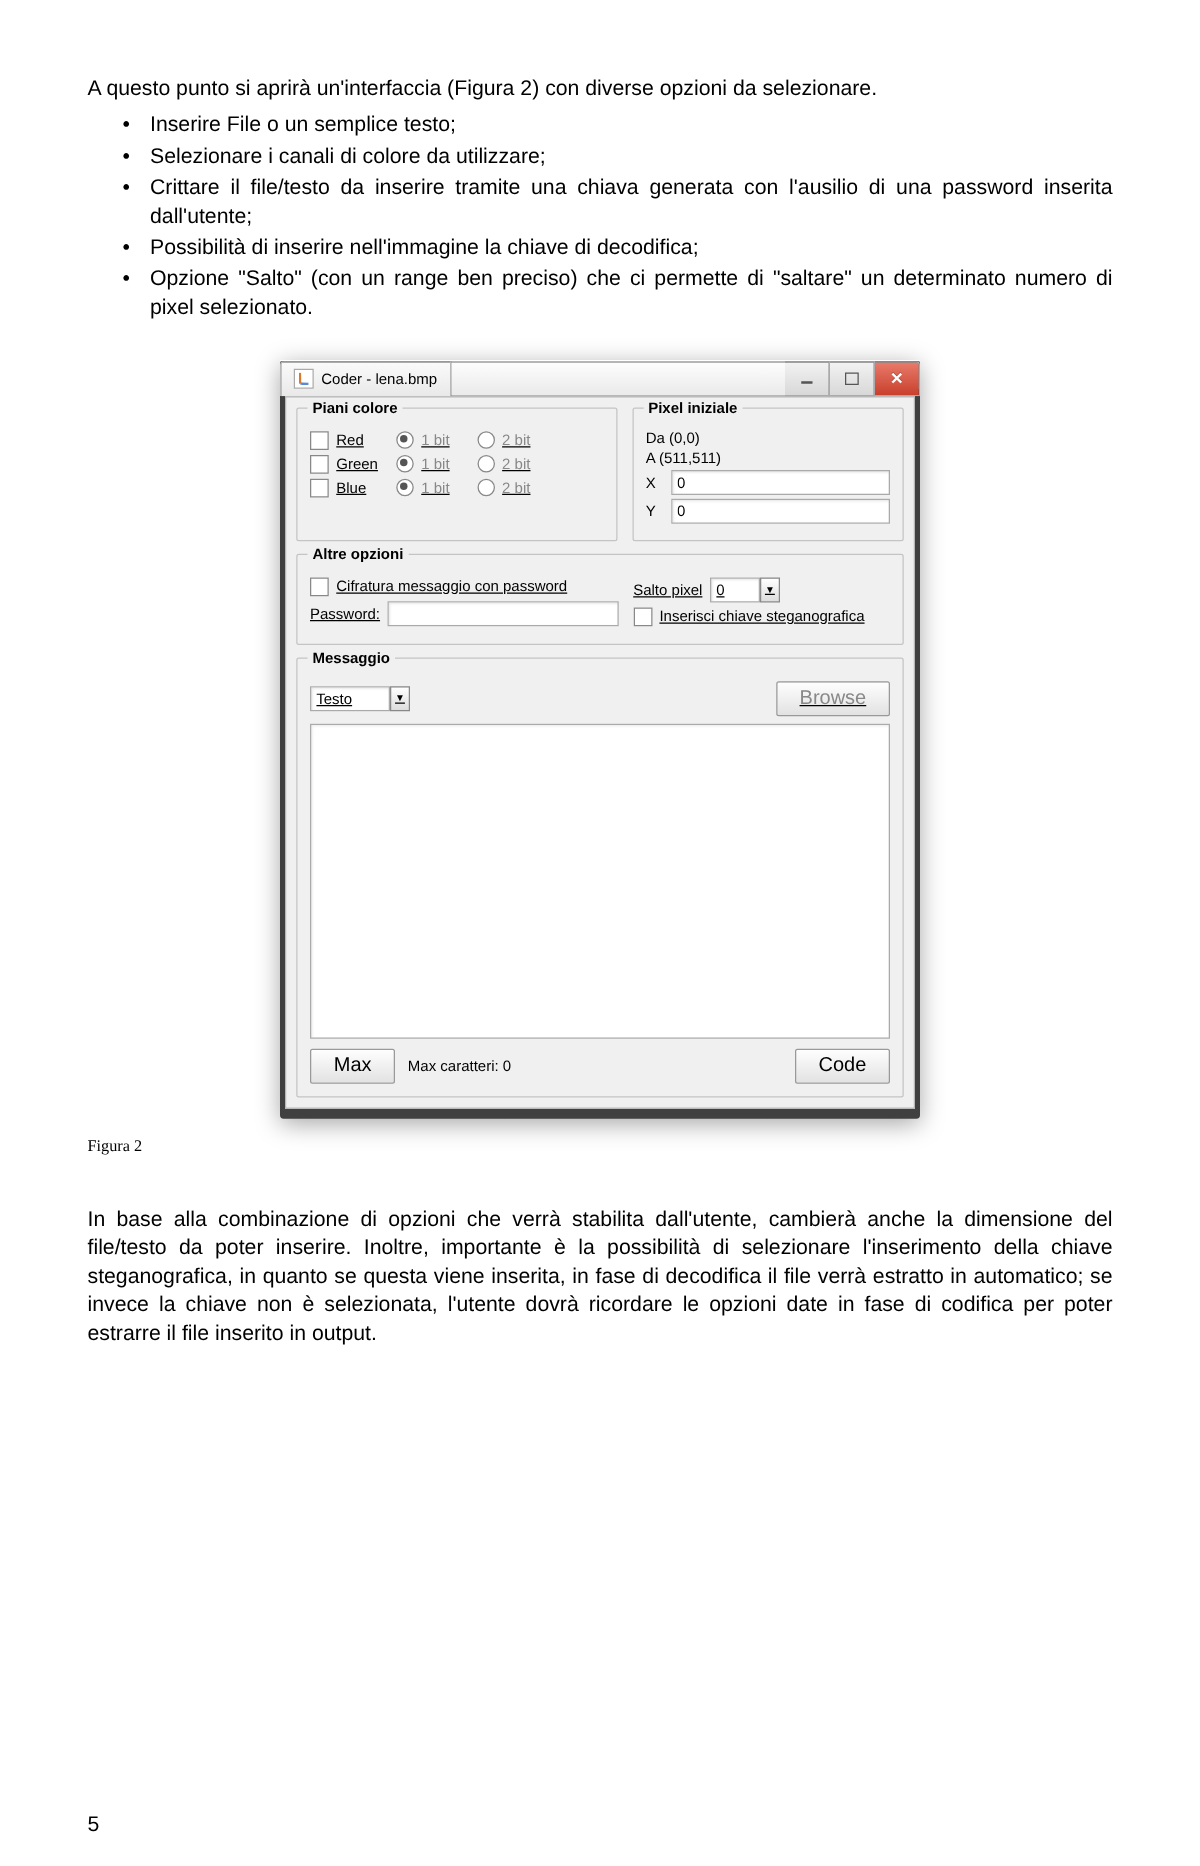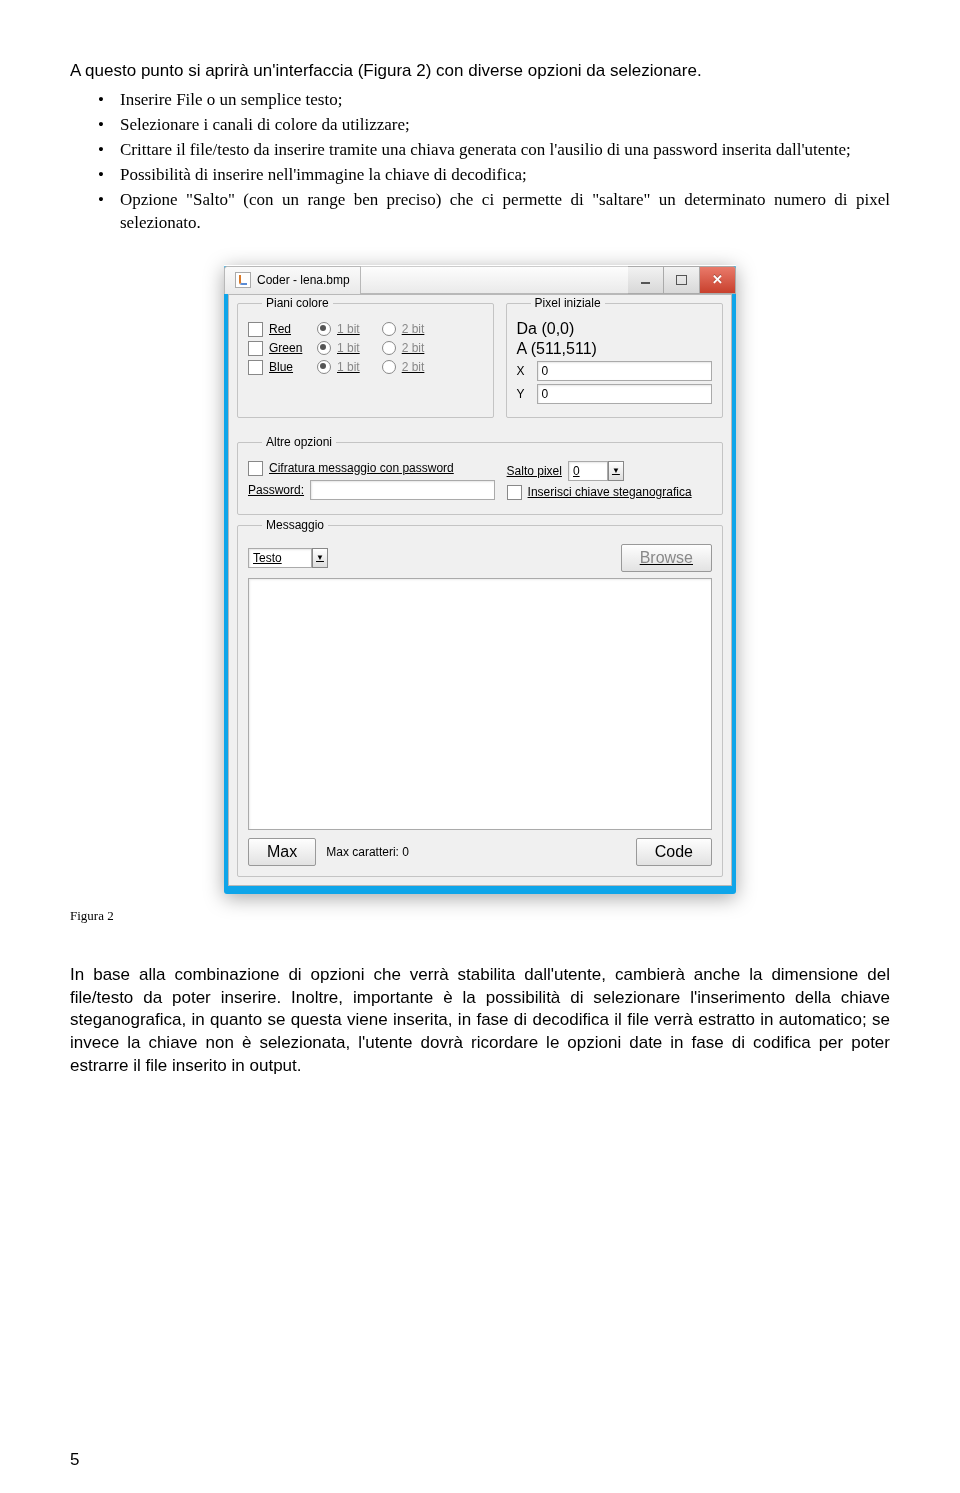--- a/index.html
+++ b/index.html
@@ -14,21 +14,20 @@
   }
   .para {
     text-align: justify;
     line-height: 1.35;
     margin-bottom: 6px;
   }
   ul.bullets {
     list-style: none;
     padding: 0;
     margin: 0 0 20px 0;
-    font-family: Liberation Serif, serif;
   }
   ul.bullets li {
     position: relative;
     padding-left: 50px;
     text-align: justify;
     line-height: 1.35;
     margin-bottom: 2px;
   }
   ul.bullets li::before {
     content: "•";
@@ -52,21 +51,21 @@
     font-size: 17px;
   }
   
   .win {
     display: inline-block;
     width: 512px;
     text-align: left;
     font-family: Tahoma, Arial, sans-serif;
     font-size: 12px;
     color: #000;
-    background: #0ea5e9;
+    background: #404040;
     padding: 0 0 4px 0;
     box-shadow: 0 4px 20px rgba(0,0,0,0.35);
     border-radius: 3px;
   }
   .titlestrip {
     display: flex;
     align-items: stretch;
     height: 28px;
     border-top: 1px solid #fff;
   }
@@ -131,40 +130,40 @@
   .group {
     border: 1px solid #c4c4c4;
     border-radius: 2px;
     position: relative;
     padding: 14px 10px 10px 10px;
     background: #f0f0f0;
     flex: 1;
   }
   .group .legend {
     position: absolute;
-    top: -8px; left: 24px;
+    top: -8px; left: 8px;
     background: #f0f0f0;
     padding: 0 4px;
-    font-weight: normal;
+    font-weight: bold;
     font-size: 12px;
   }
   .cline { display: flex; align-items: center; gap: 6px; margin: 4px 0; font-size: 12px; text-decoration: underline;}
   .chk {
     width: 13px; height: 13px; border: 1px solid #888; background: #fff; display:inline-block;
   }
   .rad {
     width: 12px; height: 12px; border: 1px solid #888; border-radius: 50%; background:#fff; display:inline-block; position:relative;
   }
   .rad.sel::after{content:"";position:absolute;left:2px;top:2px;width:6px;height:6px;border-radius:50%;background:#555;}
   .dim { color: #888; }
   .txt {
     height: 18px; border: 1px solid #aaa; background: #fff; box-shadow: inset 1px 1px 2px rgba(0,0,0,.1);
     padding: 0 4px; font-size: 12px;
   }
-  .lbl { font-size: 16px; }
+  .lbl { font-size: 12px; }
   .pixinit .lbl { margin: 2px 0; }
   .fldrow { display:flex; align-items:center; gap:6px; margin:3px 0;}
   .fldrow .lab { width: 14px; }
   .fldrow .txt { flex:1; }
   .spin { display:flex; }
   .spin .txt{width:30px;}
   .spinbtn{width:14px;border:1px solid #888;background:linear-gradient(#fff,#ddd);display:flex;align-items:center;justify-content:center;font-size:8px;}
   .combo{display:flex;}
   .combo .txt{width:54px;}
   .msgArea{
@@ -249,21 +248,21 @@
             <span class="lab">X</span>
             <input class="txt" value="0" style="">
           </div>
           <div class="fldrow">
             <span class="lab">Y</span>
             <input class="txt" value="0" style="">
           </div>
         </div>
       </div>
 
-      <div class="group" style="margin-top:24px">
+      <div class="group" style="margin-top:10px">
         <div class="legend">Altre opzioni</div>
         <div class="row">
           <div style="flex:1.2">
             <div class="cline">
               <span class="chk"></span>
               <span>Cifratura messaggio con password</span>
             </div>
             <div class="cline">
               <span>Password:</span>
               <input class="txt" style="flex: 1 1 0%;">

